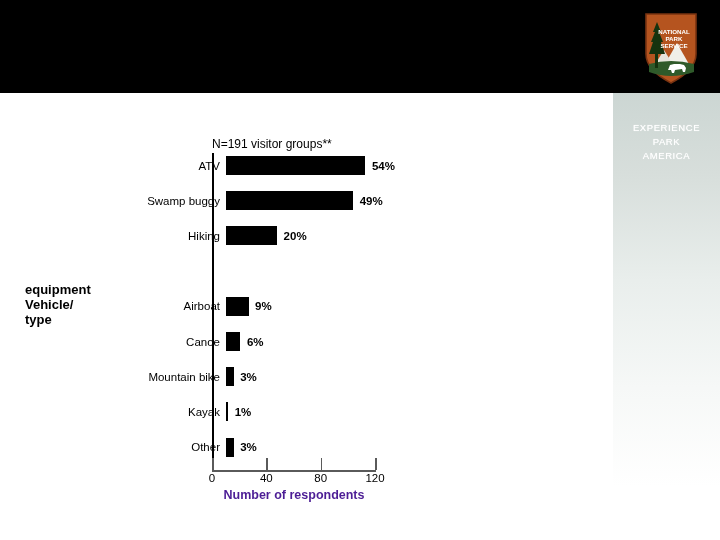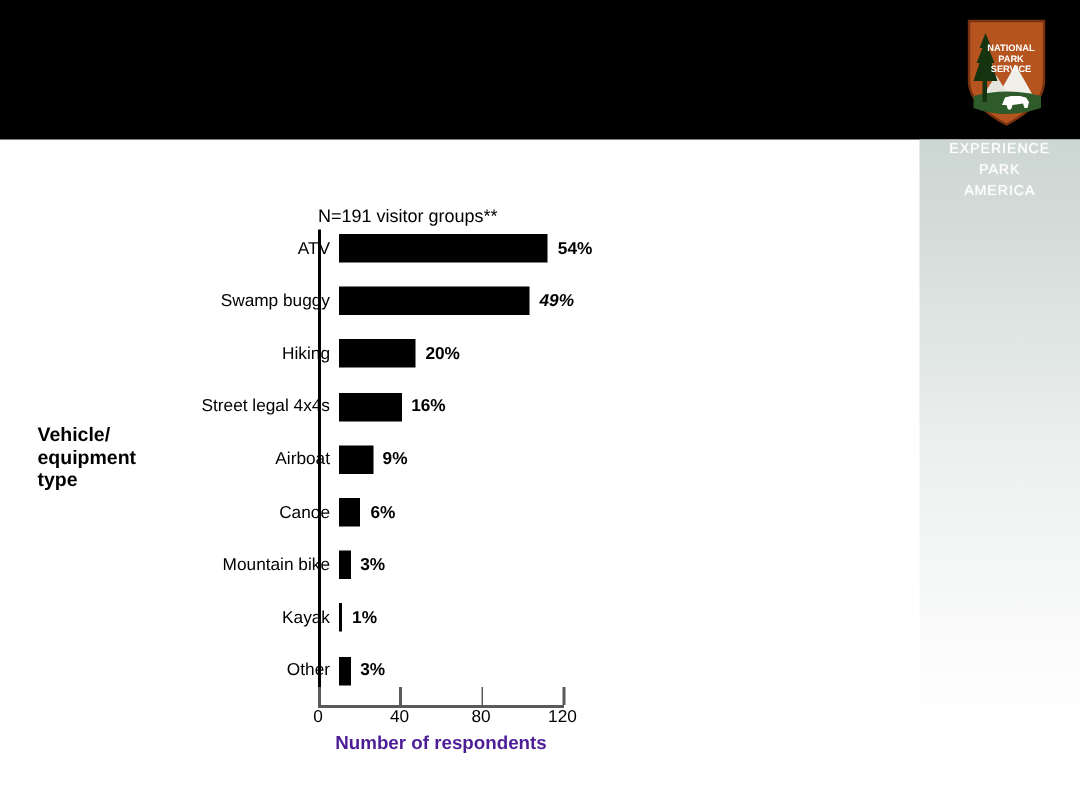--- a/index.html
+++ b/index.html
@@ -22,21 +22,21 @@
     position:absolute;left:640px;top:10px;width:62px;height:76px;
   }
   .nps-logo svg{display:block;width:62px;height:76px;}
 
   
   .right-panel{
     position:absolute;left:613px;top:93px;width:107px;height:447px;
     background:linear-gradient(to bottom,#ccd6d3 0%,#d7dedb 18%,#e9eeec 42%,#f6f8f7 66%,#ffffff 88%);
   }
   .panel-tagline{
-    position:absolute;left:0;top:0;width:107px;
+    position:absolute;left:0;top:28px;width:107px;
     text-align:center;
     font-size:9.5px;letter-spacing:0.6px;line-height:14px;
     color:#ffffff;
     text-shadow:0 0 1px rgba(255,255,255,0.8);
     font-family:"Liberation Sans", sans-serif;
   }
   .panel-tagline span{display:block;}
 
   
   .figure{
@@ -126,49 +126,44 @@
     <div class="panel-tagline">
       <span>EXPERIENCE</span>
       <span>PARK</span>
       <span>AMERICA</span>
     </div>
   </div>
 
   <div class="figure">
 
     <div class="axis-title-y">
+      <div>equipment</div>
       <div>Vehicle/</div>
-      <div>equipment</div>
       <div>type</div>
     </div>
 
     <div class="chart-title">N=191 visitor groups**</div>
 
     <div class="plot" id="plot">
       <div class="baseline"></div>
       <div class="xaxis-line"></div>
     <div class="row" style="top: 33px;">
           <div class="cat-label">ATV</div>
           <div class="bar" style="width: 139.908px;"></div>
           <div class="val-label" style="left: 359.908px; text-align: center;">54%</div>
         </div>
         <div class="row" style="top: 68.2px;">
           <div class="cat-label">Swamp buggy</div>
           <div class="bar" style="width: 127.683px;"></div>
-          <div class="val-label" style="left: 347.683px; font-style: italic;">49%</div>
+          <div class="val-label" style="left: 347.683px;">49%</div>
         </div>
         <div class="row" style="top: 103.4px;">
           <div class="cat-label">Hiking</div>
           <div class="bar" style="width: 51.6167px;"></div>
           <div class="val-label" style="left: 271.617px;">20%</div>
-        </div>
-        <div class="row" style="top: 138.6px;">
-          <div class="cat-label">Street legal 4x4s</div>
-          <div class="bar" style="width: 42.1083px;"></div>
-          <div class="val-label" style="left: 262.108px;">16%</div>
         </div>
         <div class="row" style="top: 173.8px;">
           <div class="cat-label">Airboat</div>
           <div class="bar" style="width: 23.0917px;"></div>
           <div class="val-label" style="left: 243.092px;">9%</div>
         </div>
         <div class="row" style="top: 209px;">
           <div class="cat-label">Canoe</div>
           <div class="bar" style="width: 14.9417px;"></div>
           <div class="val-label" style="left: 234.942px;">6%</div>

